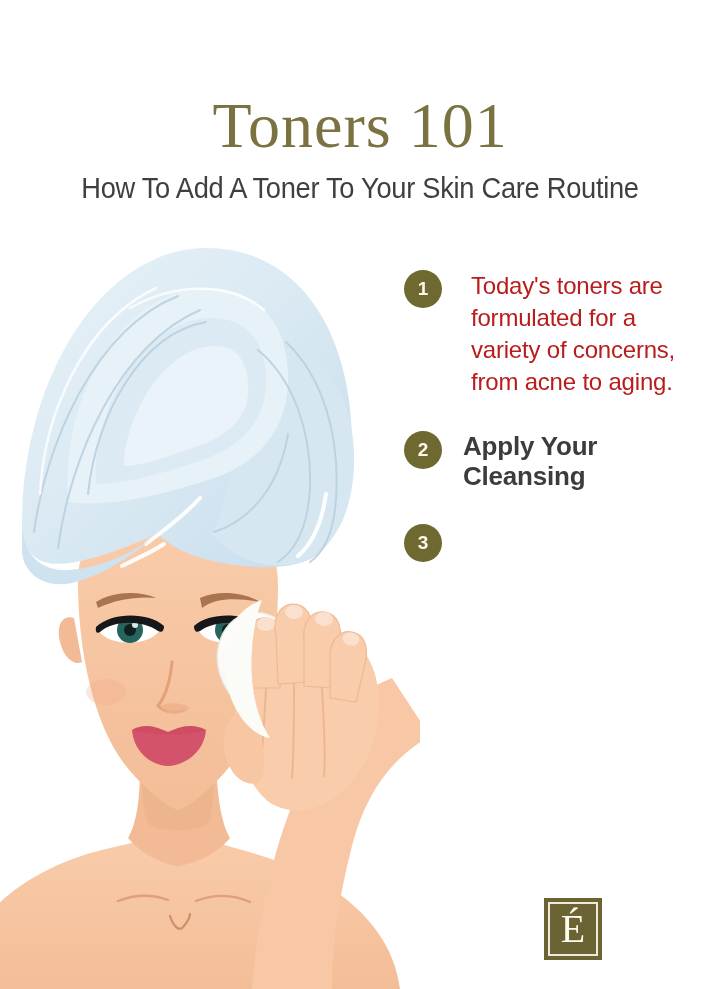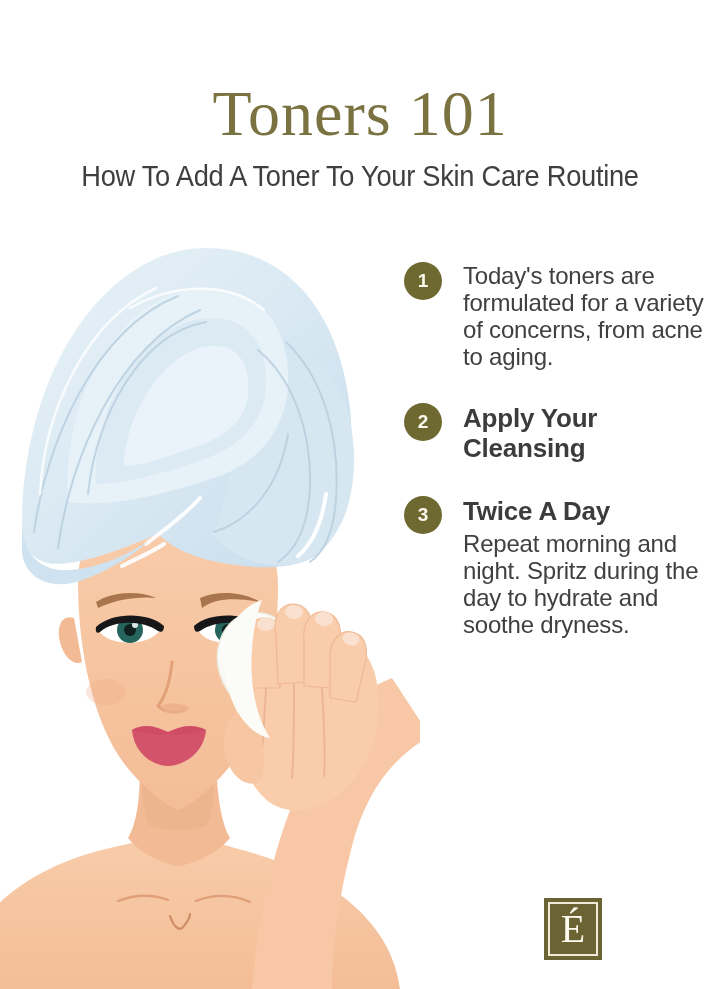--- a/index.html
+++ b/index.html
@@ -7,21 +7,21 @@
   body{
     width:720px;height:989px;
     background:#ffffff;
     font-family:"Liberation Sans", sans-serif;
     overflow:hidden;
     position:relative;
   }
   #page{position:relative;width:720px;height:989px;background:#fff;overflow:hidden;}
 
   
-  .header{position:absolute;left:0;top:4px;width:720px;text-align:center;}
+  .header{position:absolute;left:0;top:16px;width:720px;text-align:center;}
   .title{
     font-family:"Liberation Serif", serif;
     font-size:64px;
     line-height:64px;
     color:#7a7240;
     letter-spacing:1px;
     margin:0;
     padding-top:78px;
     font-weight:400;
   }
@@ -56,25 +56,25 @@
     font-size:26px;
     line-height:30px;
     font-weight:bold;
     color:#3c3c3f;
     letter-spacing:-0.2px;
     margin:3px 0 4px 0;
     font-family:"Liberation Sans", sans-serif;
   }
   .step-text{
     font-size:24px;
-    line-height:27px;
-    color:#404040;
+    line-height:32px;
+    color:#b91c1c;
     font-family:"Liberation Sans", sans-serif;
     letter-spacing:-0.2px;
-    margin:0;
+    margin:8px;
     white-space:pre-line;
   }
   #step-1{margin-bottom:33px;}
   #step-2{margin-bottom:33px;}
 
   
   .logo{
     position:absolute;left:544px;top:898px;
     width:58px;height:62px;
     background:#6b6333;
@@ -312,24 +312,20 @@
 
     <div class="step" id="step-2">
       <div class="step-badge">2</div>
       <div class="step-body">
         <div class="step-title">Apply Your Cleansing</div>
       </div>
     </div>
 
     <div class="step" id="step-3">
       <div class="step-badge">3</div>
-      <div class="step-body">
-        <div class="step-title">Twice A Day</div>
-        <div class="step-text">Repeat morning and night. Spritz during the day to hydrate and soothe dryness.</div>
-      </div>
     </div>
 
   </div>
 
   <div class="logo">
     <div class="logo-inner">
       <span class="logo-letter">É</span>
     </div>
   </div>
 

